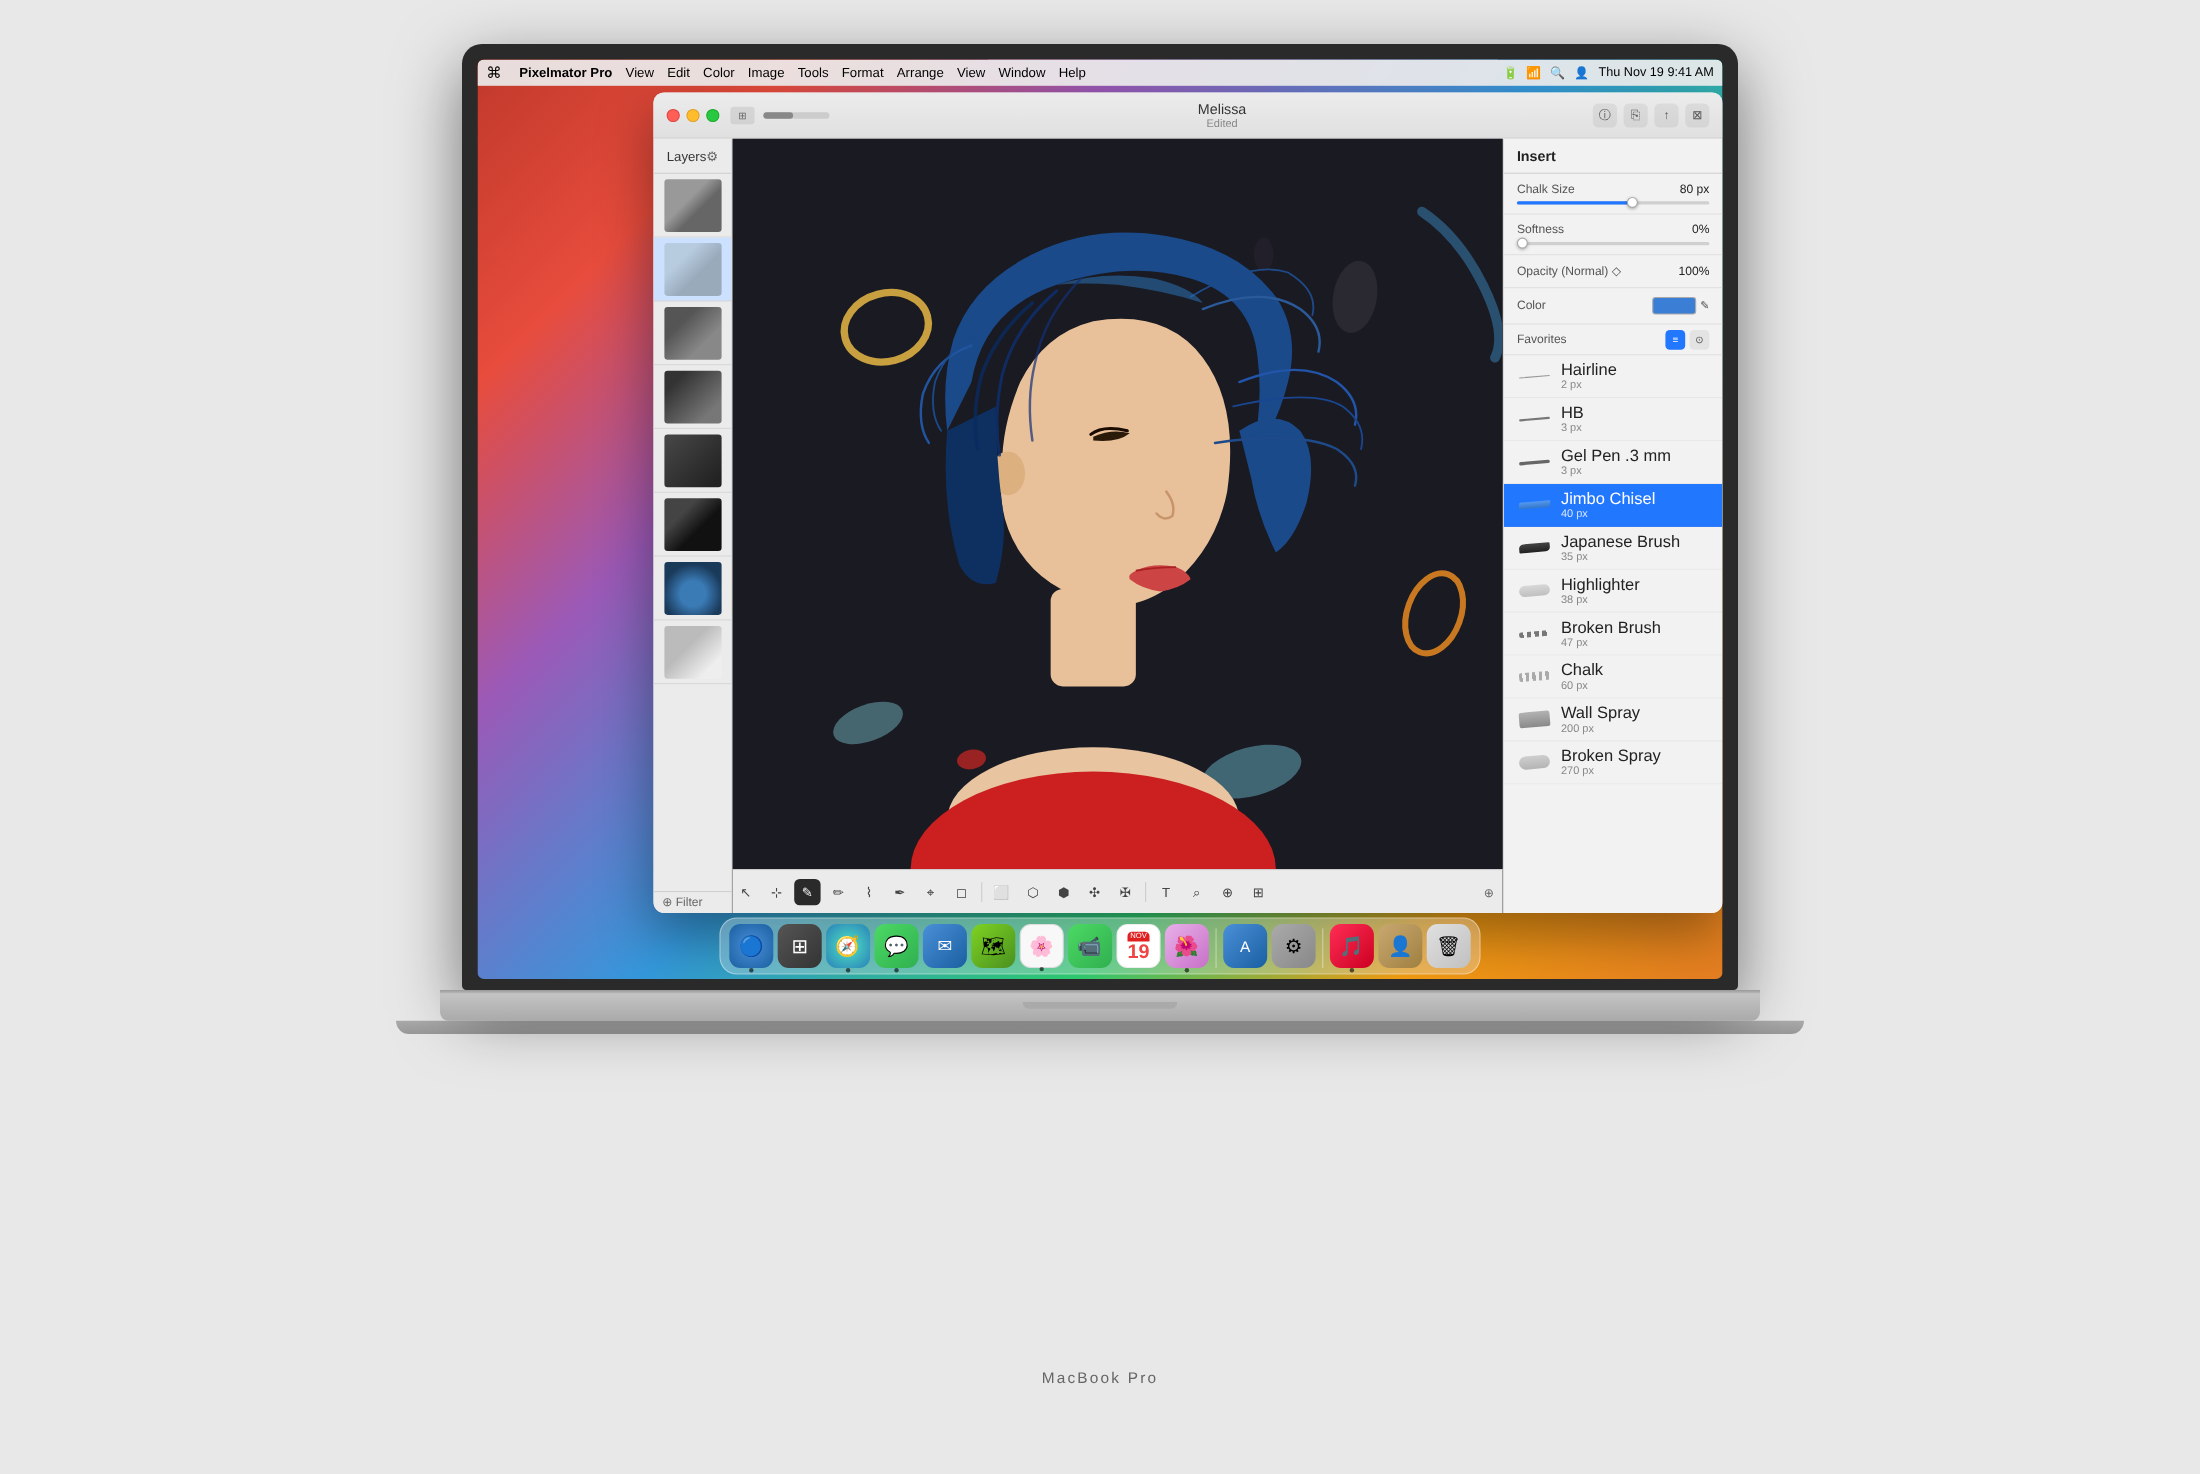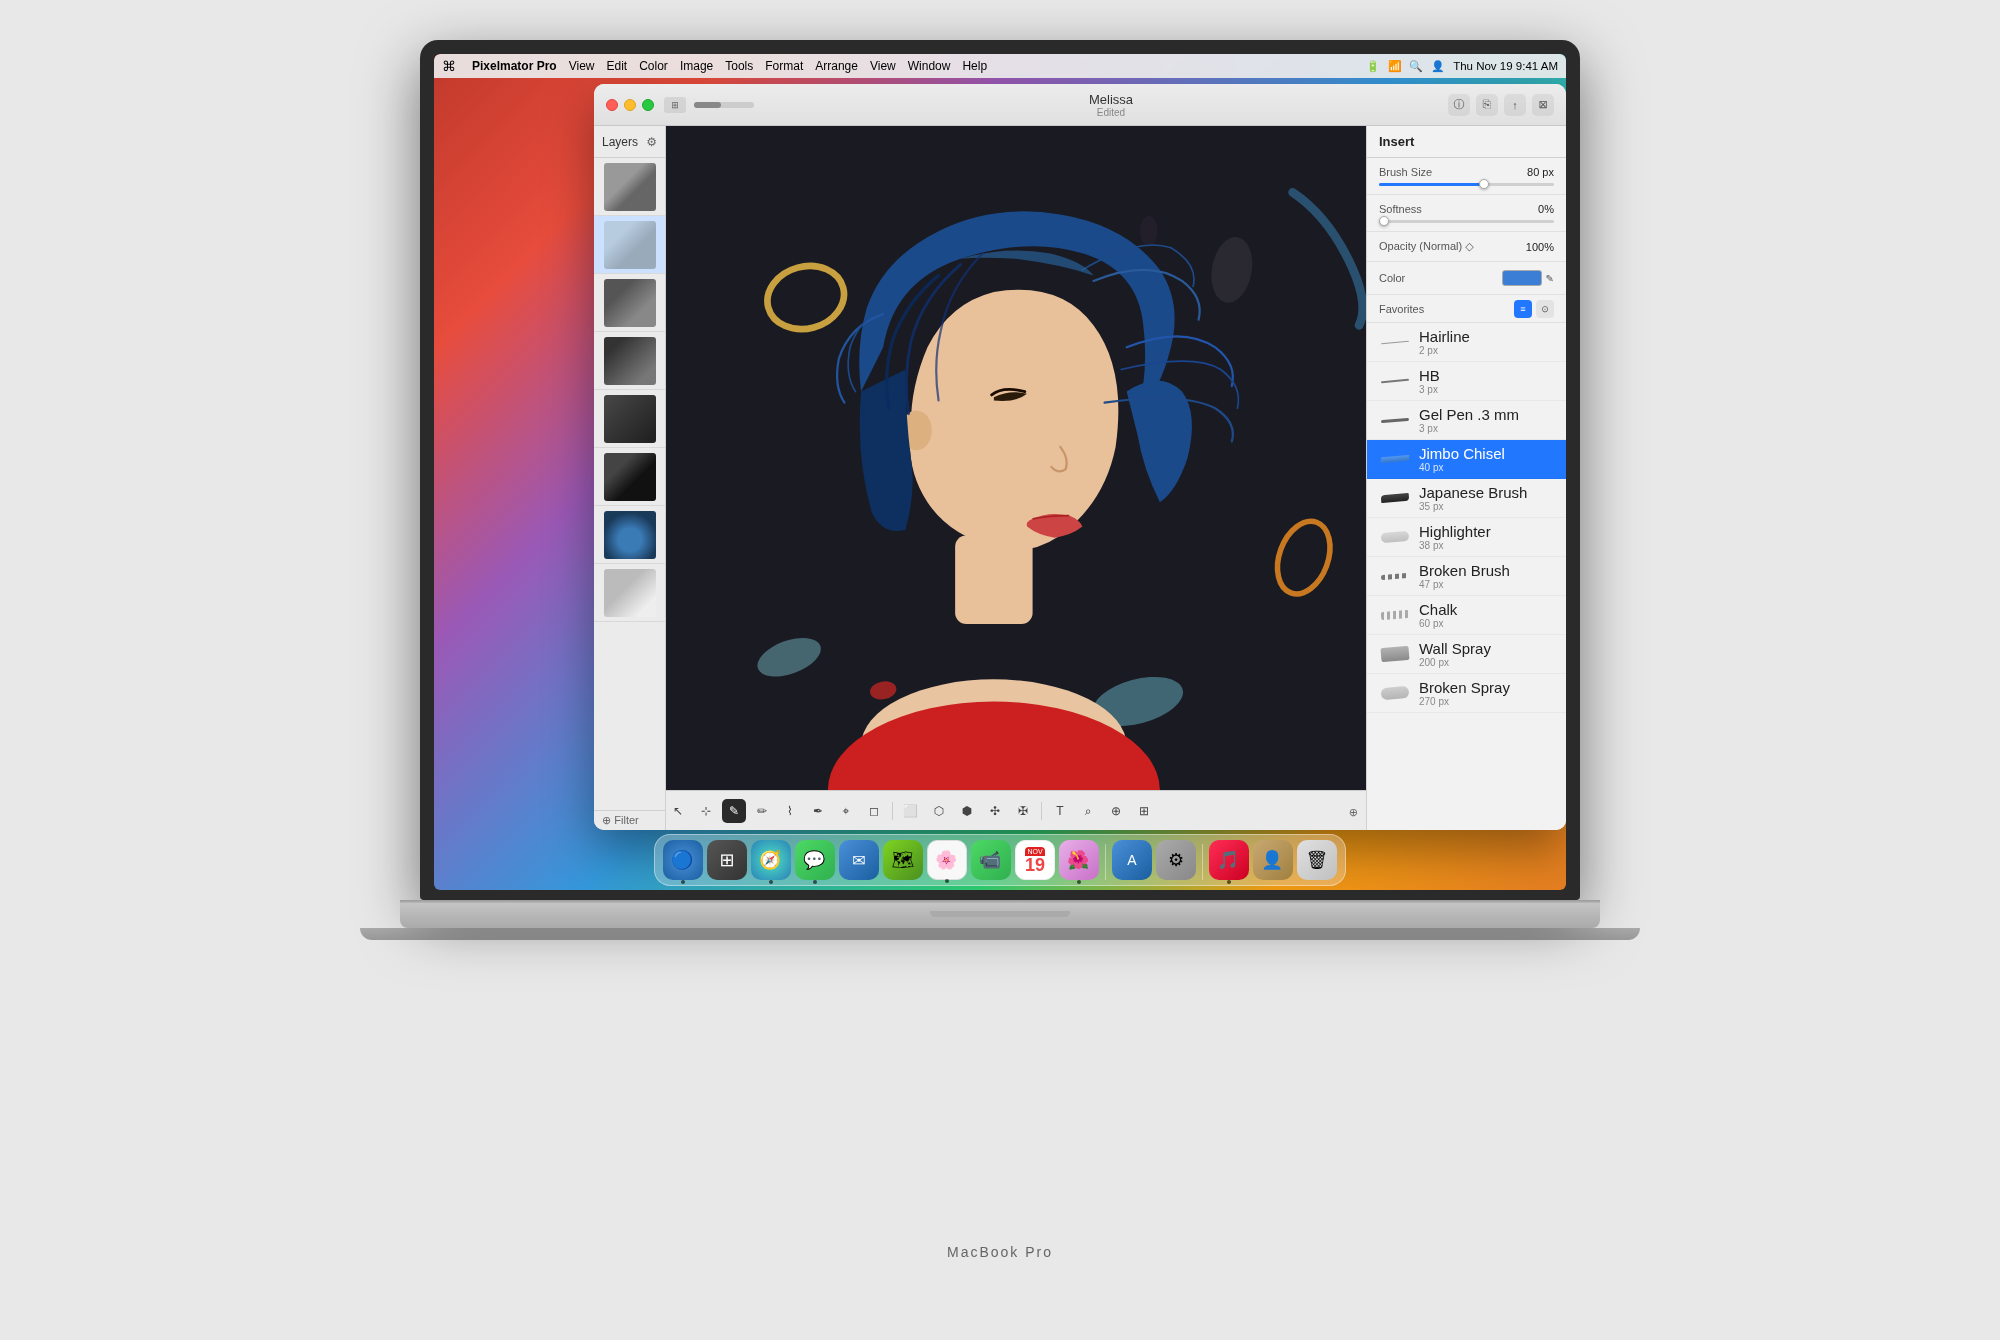--- a/index.html
+++ b/index.html
@@ -182,21 +182,21 @@
       background: #ebebeb;
       border-right: 1px solid #d0d0d0;
       display: flex;
       flex-direction: column;
       flex-shrink: 0;
     }
     .layers-header {
       height: 32px;
       display: flex;
       align-items: center;
-      justify-content: space-between;
+      justify-content: center;
       padding: 0 8px;
       border-bottom: 1px solid #d0d0d0;
       font-size: 12px;
       font-weight: 500;
       color: #333;
     }
     .layers-list {
       flex: 1;
       overflow-y: auto;
     }
@@ -759,21 +759,21 @@
               </div>
             </div>
 
             <div class="paint-panel">
               <div class="panel-header">
                 <span>Insert</span>
               </div>
 
               <div class="panel-section">
                 <div class="panel-row">
-                  <span class="panel-label">Brush Size</span>
+                  <span class="panel-label">Chalk Size</span>
                   <span class="panel-value">80 px</span>
                 </div>
                 <div class="slider-track">
                   <div class="slider-fill" style="width: 60%;"></div>
                   <div class="slider-thumb" style="left: calc(60% - 5px);"></div>
                 </div>
               </div>
 
               <div class="panel-section">
                 <div class="panel-row">

